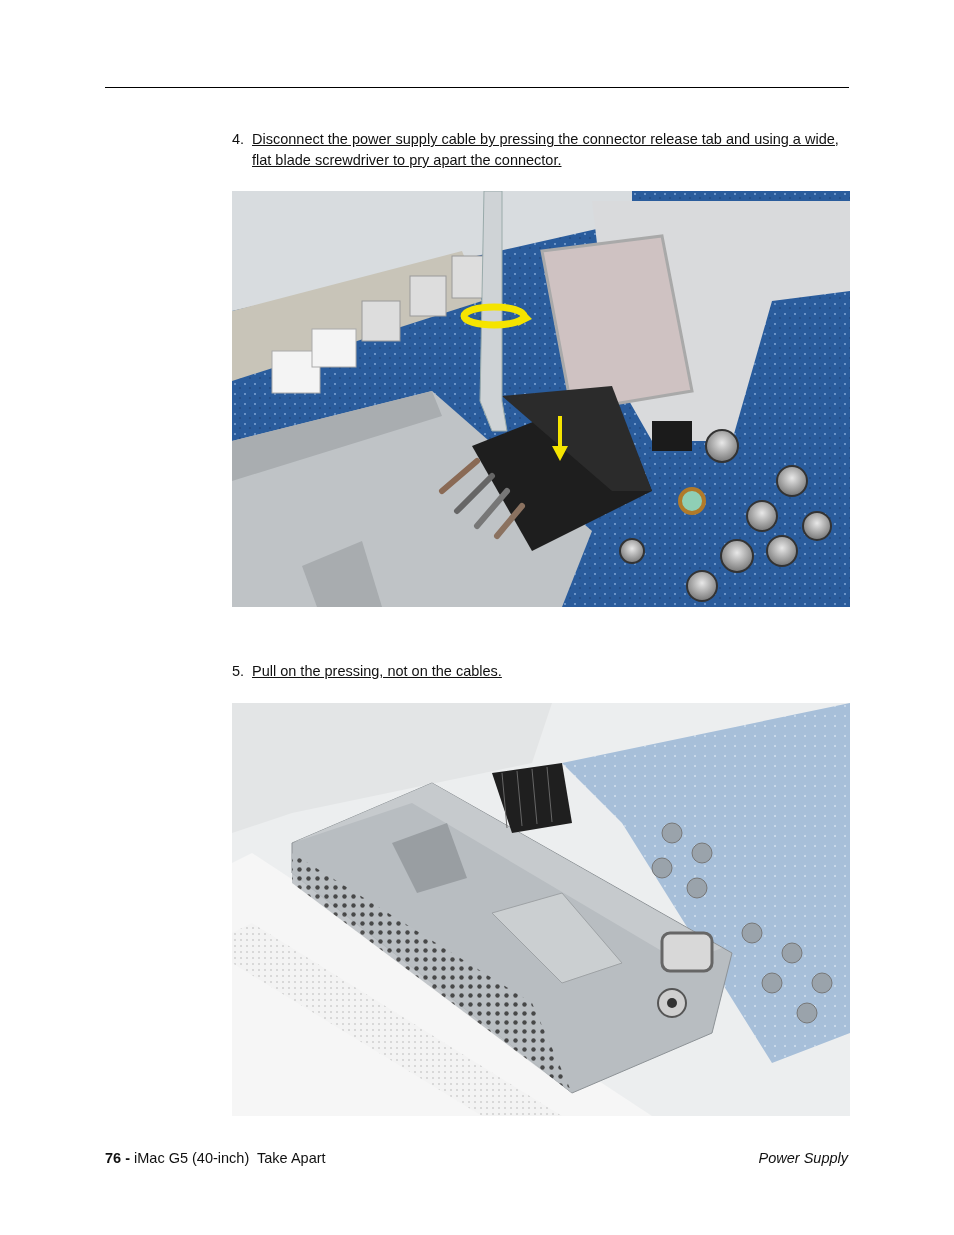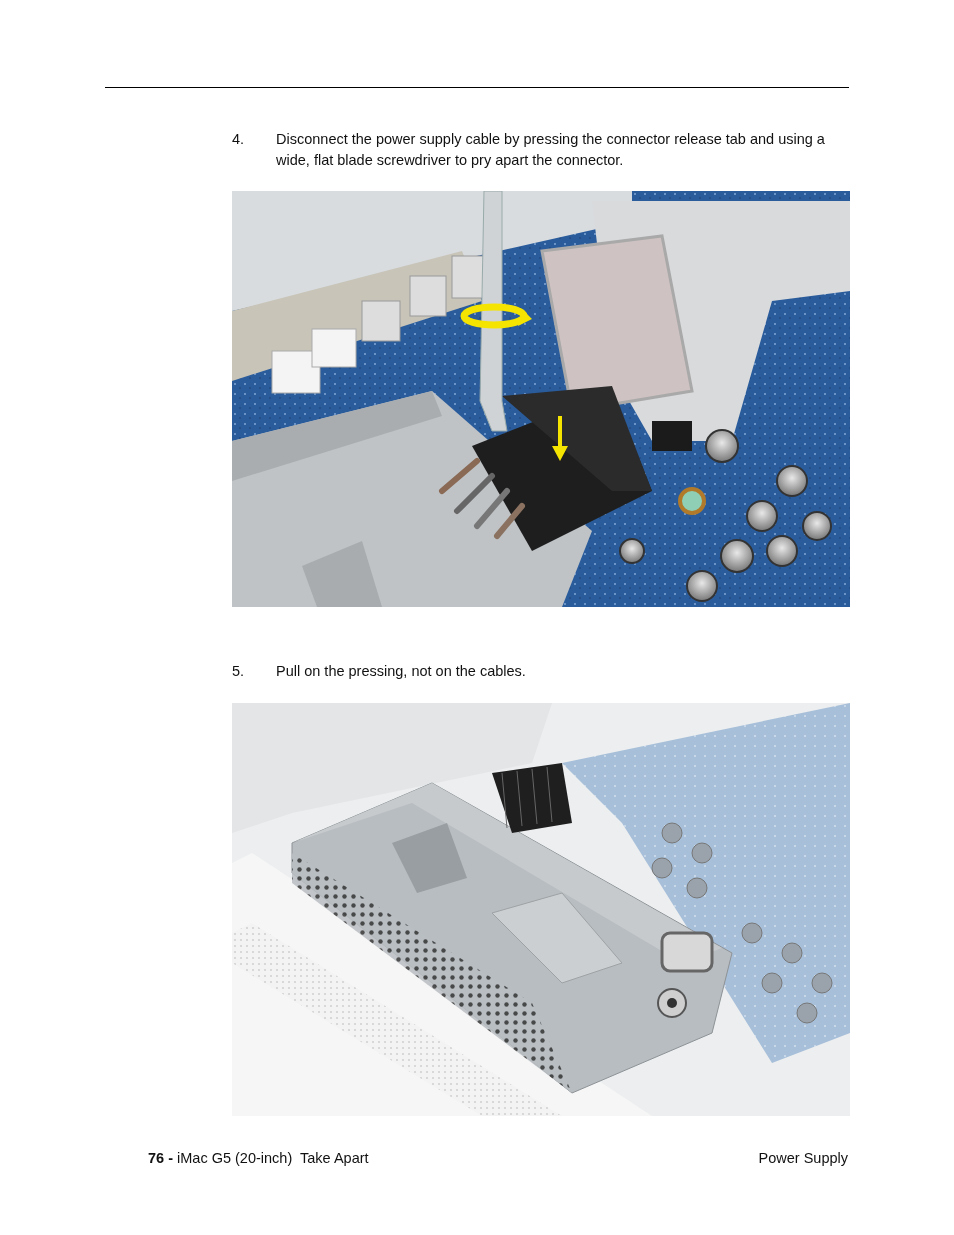--- a/index.html
+++ b/index.html
@@ -1,30 +1,30 @@
 <!DOCTYPE html>
 <html><head>
 <meta charset="utf-8">
 <style>
   html, body { margin: 0; padding: 0; background: #ffffff; }
   body { width: 954px; height: 1235px; position: relative; overflow: hidden;
          font-family: "Liberation Sans", sans-serif; color: #111; }
   .rule { position: absolute; left: 105px; top: 87px; width: 744px; height: 1px; background: #000; }
   .step { position: absolute; left: 232px; width: 620px; font-size: 14.5px; line-height: 21px; }
   .step .num { position: absolute; left: 0; top: 0; }
-  .step .txt { display: block; margin-left: 44px; }
+  .step .txt { display: block; margin-left: 20px; text-decoration: underline; }
   .step4 { top: 129px; }
   .step5 { top: 661px; }
   .photo { position: absolute; left: 232px; width: 618px; overflow: hidden; }
   .photo1 { top: 191px; height: 416px; background: #2f5f9a; }
   .photo2 { top: 703px; height: 413px; background: #eef0f2; }
   .footer { position: absolute; top: 1150px; font-size: 14.5px; }
   .footer-left { left: 105px; }
-  .footer-left .pg { font-weight: bold; margin-left: 43px; }
-  .footer-right { right: 106px; }
+  .footer-left .pg { font-weight: bold; }
+  .footer-right { right: 106px; font-style: italic; }
 </style>
 </head>
 <body>
 
 <div class="rule"></div>
 
 <div class="step step4">
   <span class="num">4.</span>
   <span class="txt">Disconnect the power supply cable by pressing the connector release tab and using a wide, flat blade screwdriver to pry apart the connector.</span>
 </div>
@@ -152,15 +152,15 @@
       <line x1="270" y1="70" x2="275" y2="125"></line>
         <line x1="285" y1="68" x2="290" y2="123"></line>
       <line x1="300" y1="66" x2="305" y2="121"></line>
         <line x1="315" y1="64" x2="320" y2="119"></line>
     </g>
   </svg>
 </div>
 
 <div class="footer footer-left">
   <span class="pg">76 -</span>
-  <span style="white-space:pre">iMac G5 (20-inch)  Take Apart</span>
+  <span style="white-space:pre">iMac G5 (40-inch)  Take Apart</span>
 </div>
 <div class="footer footer-right">Power Supply</div>
 
 </body></html>

